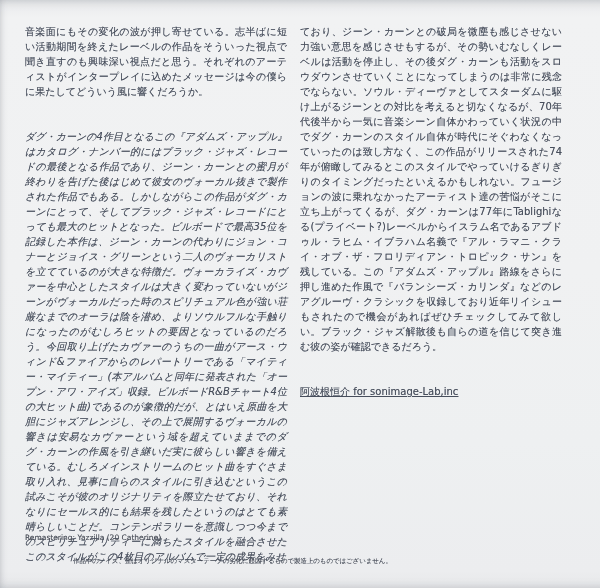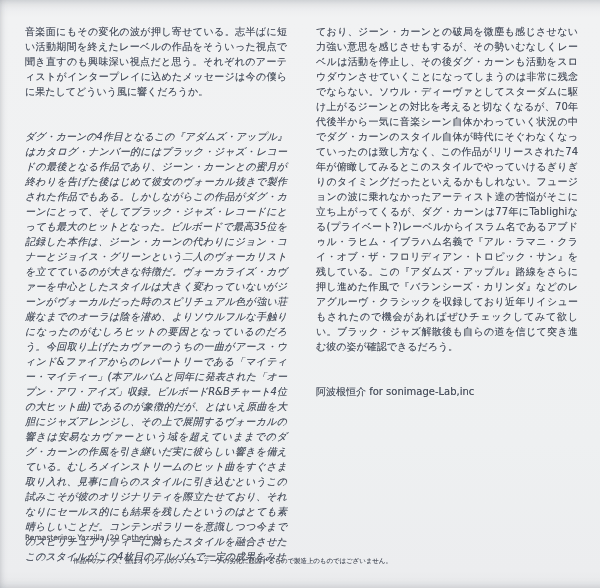--- a/index.html
+++ b/index.html
@@ -24,24 +24,24 @@
     top: 24px;
     width: 262px;
     font-size: 10px;
     line-height: 15px;
     color: #474e5c;
     text-align: justify;
     text-justify: inter-character;
     text-shadow: 0 0 0.5px rgba(71,78,92,0.55);
   }
   .col-left  { left: 25px; }
-  .col-right { left: 316px; }
+  .col-right { left: 300px; }
   .col p { margin: 0 0 30px 0; }
   .col p:last-child { margin-bottom: 0; font-style: italic; }
-  .signature-block { margin-top: 17px; }
+  .signature-block { margin-top: 17px; text-decoration: underline; }
   .signature-line, .date-line {
     font-size: 10px;
     line-height: 15px;
     text-align: left;
   }
   .credits {
     position: absolute;
     left: 25px;
     top: 533px;
     width: 560px;

